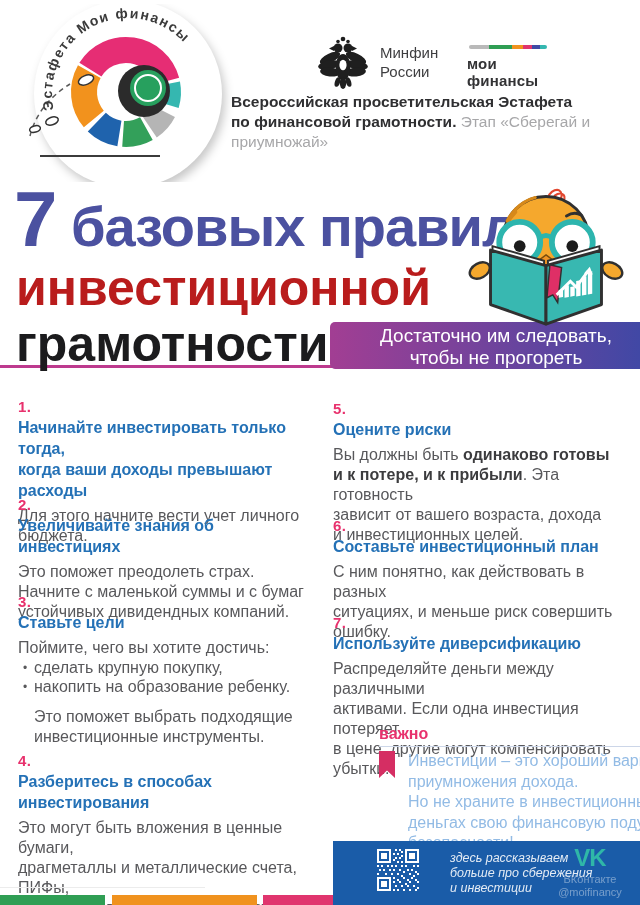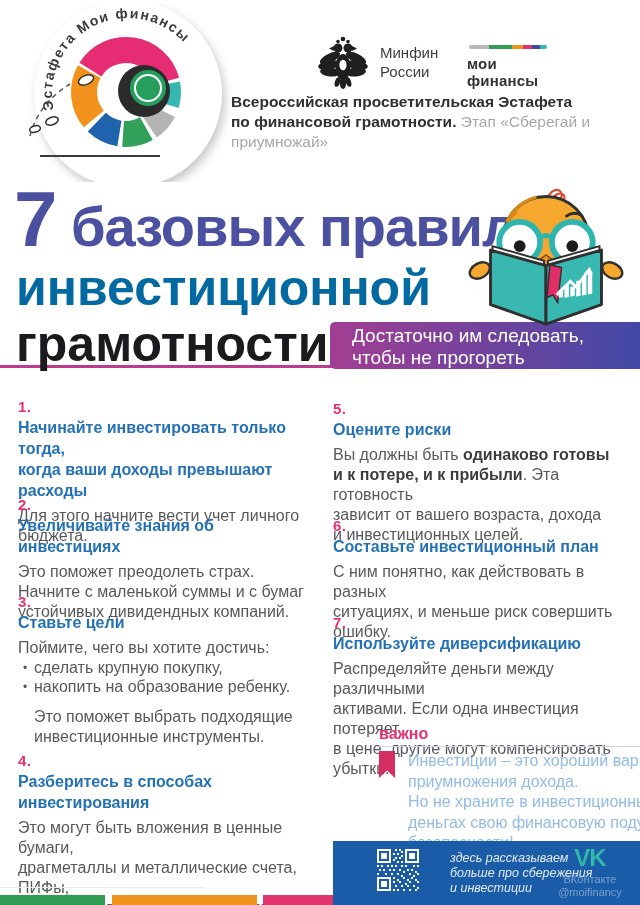--- a/index.html
+++ b/index.html
@@ -17,26 +17,26 @@
   #mf-stripe i{display:block;height:4px;}
   #mf-label{margin-top:6px;font-size:15px;font-weight:bold;color:#333335;letter-spacing:.2px;}
   #subtitle{left:195px;top:92px;width:420px;font-size:15.5px;line-height:20px;margin-left:36px;}
   #subtitle .b{font-weight:bold;color:#2f2f31;}
   #subtitle .g{font-weight:normal;color:#a7a7a9;}
 
   
   #title-line1{left:14px;top:180px;color:#4b51a0;font-weight:bold;letter-spacing:-1px;line-height:1;}
   #title-line1 .seven{font-size:78px;}
   #title-line1 .rest{font-size:56px;}
-  #title-line2{left:16px;top:263px;font-size:50px;font-weight:bold;color:#0369a1;line-height:1;z-index:2;}
+  #title-line2{left:16px;top:263px;font-size:50px;font-weight:bold;color:#b91c1c;line-height:1;z-index:2;}
   #title-line3{left:16px;top:319px;font-size:50px;font-weight:bold;color:#1b1b1d;line-height:1;z-index:3;}
   #pink-rule{left:0;top:365px;width:640px;height:3px;background:#bd3a8e;z-index:1;}
   #badge{left:330px;top:322px;width:310px;height:47px;z-index:2;border-radius:5px 0 0 5px;
          background:linear-gradient(90deg,#a23e93,#4148a5);
-         color:#fff;font-size:19px;line-height:22px;padding:3px 0 0 22px;box-sizing:border-box;}
+         color:#fff;font-size:19px;line-height:22px;padding:3px 0 0 22px;box-sizing:border-box;text-align:center;}
   #chick{left:452px;top:180px;z-index:4;}
 
   
   .rule{position:absolute;width:302px;}
   .rule .num{font-size:15px;font-weight:bold;color:#e8316d;letter-spacing:.5px;line-height:16px;}
   .rule .head{margin:2px 0 5px;font-size:16px;font-weight:bold;color:#2471b6;line-height:21px;}
   .rule .body{font-size:16px;color:#58585b;line-height:20px;}
   .rule .body b{color:#3c3c3e;font-weight:bold;}
   .bullets{margin:0;padding:0;list-style:none;}
   .bullets li{font-size:16px;color:#58585b;line-height:19px;padding-left:16px;position:relative;}

